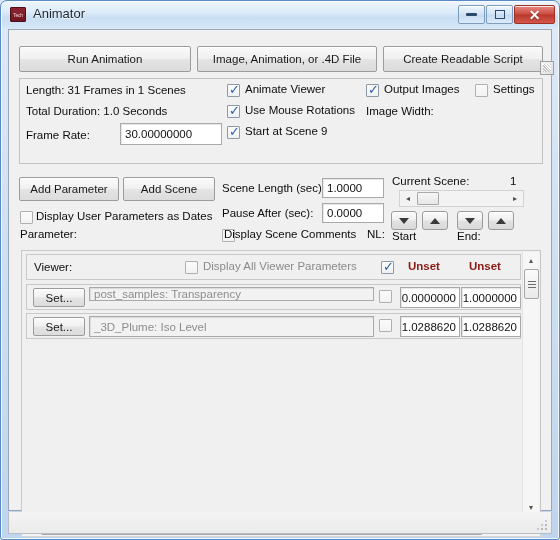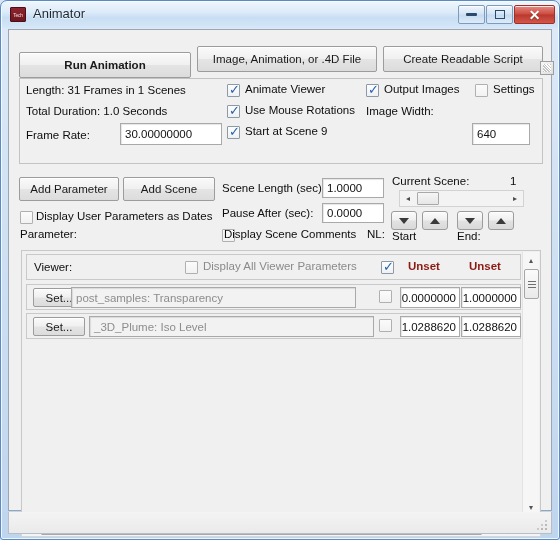--- a/index.html
+++ b/index.html
@@ -109,21 +109,21 @@
     background: linear-gradient(to bottom, #fafafa 0%, #f0f0f0 48%, #e4e4e4 52%, #dcdcdc 100%);
     border: 1px solid #9c9c9c;
     border-radius: 2px;
     display: flex; align-items: center; justify-content: center;
     font-size: 11.5px;
     color: #1a1a1a;
     cursor: default;
     box-shadow: inset 0 1px 0 #ffffff;
     white-space: nowrap;
   }
-  .btn.bold { font-weight: bold; margin-top: 6px; }
+  .btn.bold { font-weight: normal; }
 
   .lbl {
     position: absolute;
     white-space: nowrap;
     font-size: 11.5px;
     color: #0d0d0d;
   }
   .lbl.dim { color: #8a8a8a; }
   .lbl.unset { color: #8b1a13; font-weight: bold; }
 
@@ -331,21 +331,20 @@
         <span class="tick">✓</span>
       </div>
       <div class="lbl" style="left:225px; top:46px;">Start at Scene 9</div>
 
       <div class="cb" style="left:346px; top:5px;">
         <span class="tick">✓</span>
       </div>
       <div class="lbl" style="left:364px; top:4px;">Output Images</div>
 
       <div class="lbl" style="left:346px; top:26px;">Image Width:</div>
-      <div class="tfield" style="left:452px; top:44px; width:58px; height:22px;">640</div>
 
       <div class="cb off" style="left:455px; top:5px;"></div>
       <div class="lbl" style="left:473px; top:4px;">Settings</div>
     </div>
 
     <div id="tiny-toggle">
       <span class="hatch"></span>
     </div>
 
     <div class="btn" style="left:114px; top:147px; width:92px; height:24px;">Add Scene</div>
@@ -399,21 +398,21 @@
         <div class="lbl dim" style="left:176px; top:5px;">Display All Viewer Parameters</div>
         <div class="cb" style="left:354px; top:6px;">
           <span class="tick">✓</span>
         </div>
         <div class="lbl unset" style="left:381px; top:5px;">Unset</div>
         <div class="lbl unset" style="left:442px; top:5px;">Unset</div>
       </div>
 
       <div class="prow" id="prow1">
         <div class="btn" style="left:6px; top:3px; width:52px; height:19px;">Set...</div>
-        <div class="tfield ro" style="left:44px; top:2px; width:285px; height:21px;">post_samples: Transparency</div>
+        <div class="tfield ro" style="left:62px; top:2px; width:285px; height:14px;">post_samples: Transparency</div>
         <div class="cb off" style="left:352px; top:5px;"></div>
         <div class="tfield rt" style="left:373px; top:2px; width:60px; height:21px;">0.0000000</div>
         <div class="tfield rt" style="left:434px; top:2px; width:60px; height:21px;">1.0000000</div>
       </div>
 
       <div class="prow" id="prow2">
         <div class="btn" style="left:6px; top:3px; width:52px; height:19px;">Set...</div>
         <div class="tfield ro" style="left:62px; top:2px; width:285px; height:21px;">_3D_Plume: Iso Level</div>
         <div class="cb off" style="left:352px; top:5px;"></div>
         <div class="tfield rt" style="left:373px; top:2px; width:60px; height:21px;">1.0288620</div>

